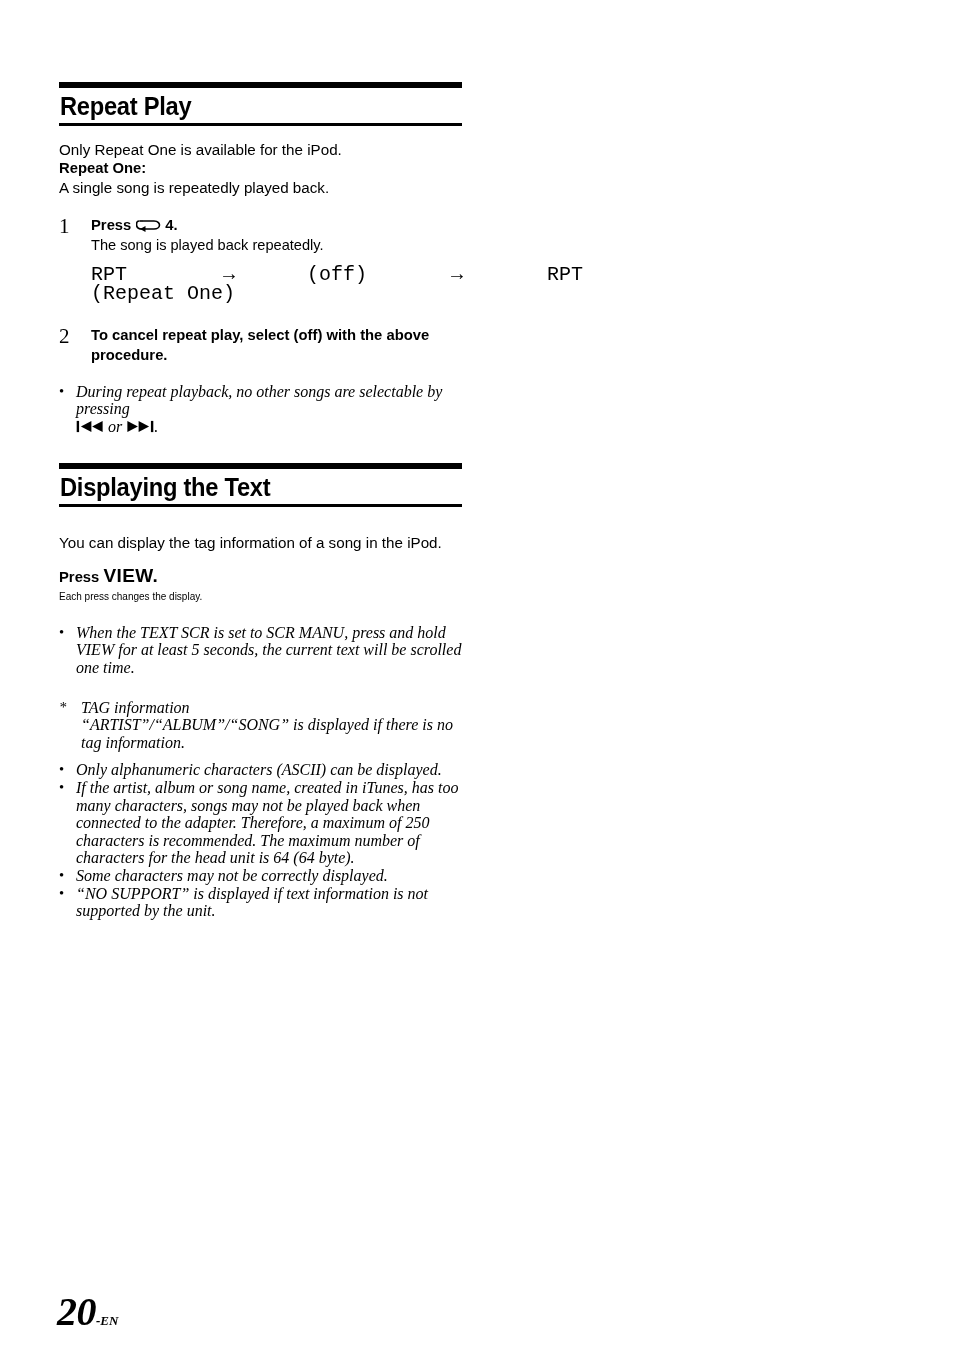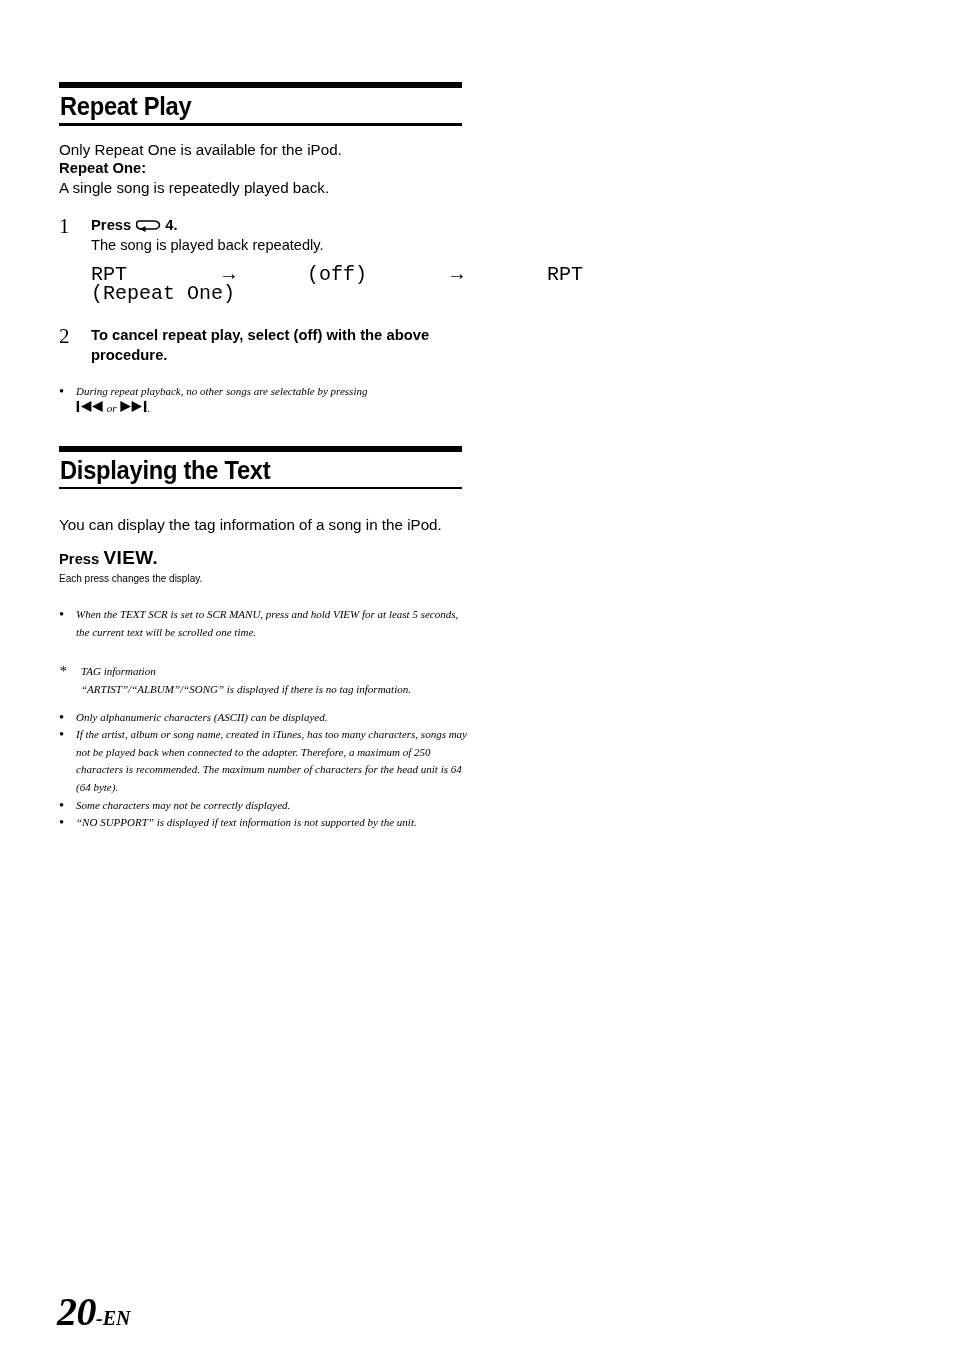--- a/index.html
+++ b/index.html
@@ -146,21 +146,21 @@
     width: 17px;
     font-family: "Liberation Serif", serif;
     font-size: 14.6px;
     line-height: 17.6px;
     text-align: left;
   }
   .bullet-text {
     flex: 1 1 auto;
     font-family: "Liberation Serif", serif;
     font-style: italic;
-    font-size: 11px;
+    font-size: 16px;
     line-height: 17.6px;
   }
 
   .note-mark {
     flex: 0 0 22px;
     width: 22px;
     font-family: "Liberation Serif", serif;
     font-style: italic;
     font-size: 14.6px;
     line-height: 17.6px;
@@ -183,21 +183,21 @@
     font-style: italic;
     white-space: nowrap;
   }
   .footer .pg {
     font-size: 40px;
     font-weight: bold;
     font-style: italic;
     letter-spacing: -0.5px;
   }
   .footer .sfx {
-    font-size: 20px;
+    font-size: 13px;
     font-style: italic;
     font-weight: bold;
     letter-spacing: 0px;
   }
 
   .sp6 { height: 6px; }
   .sp10 { height: 10px; }
   .sp14 { height: 14px; }
   .sp18 { height: 18px; }
   .sp22 { height: 22px; }

